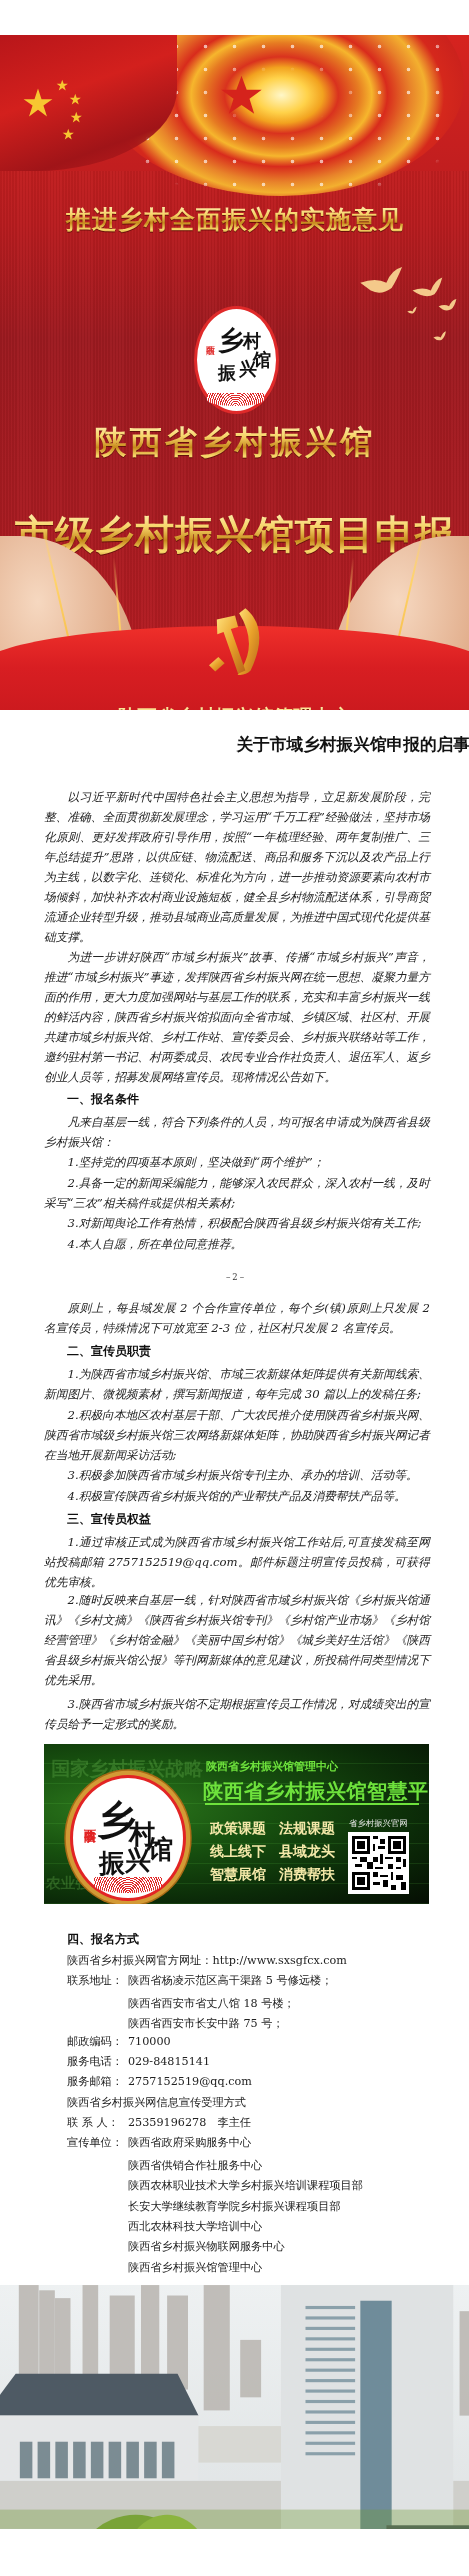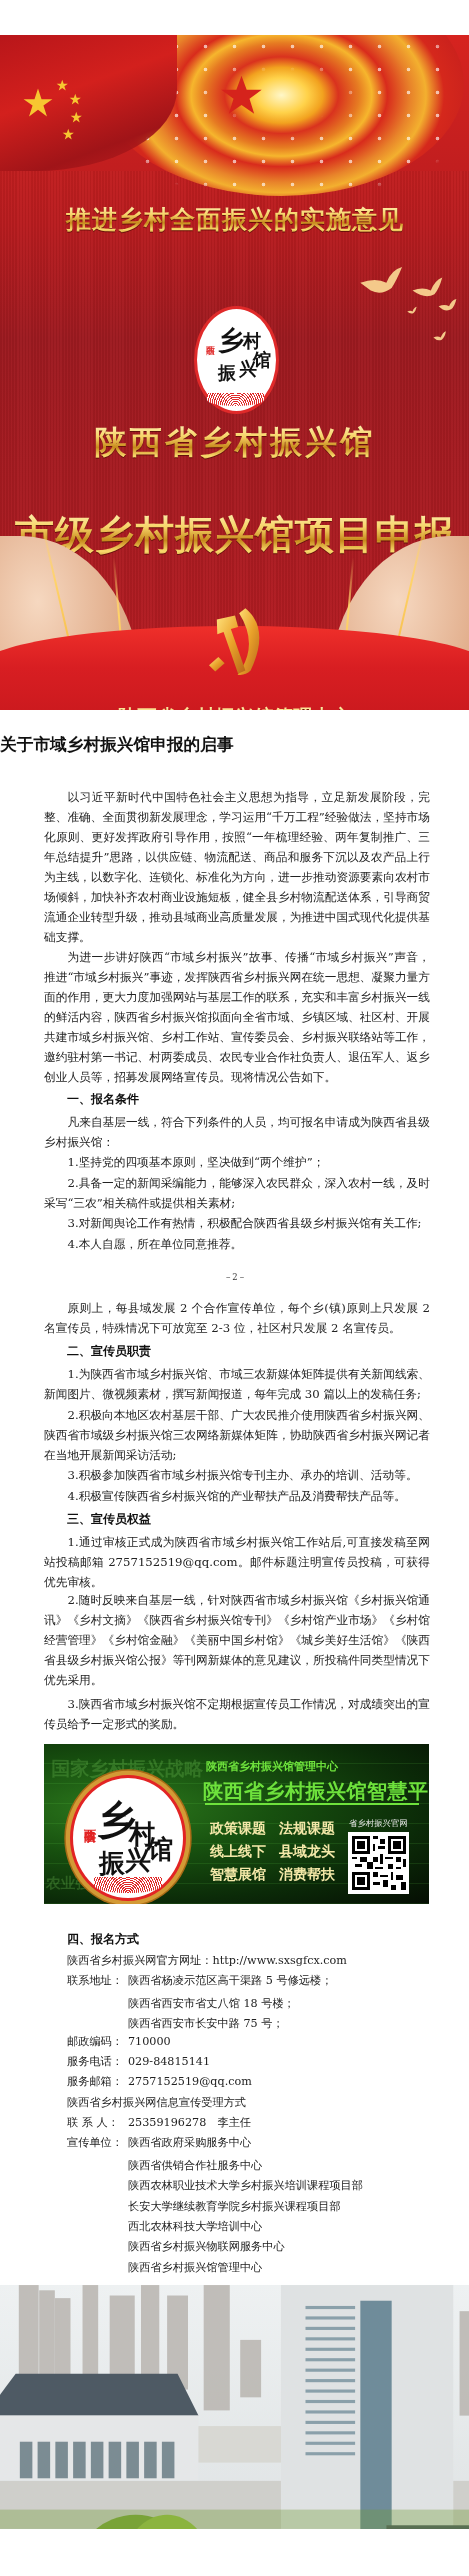--- a/index.html
+++ b/index.html
@@ -38,22 +38,22 @@
   .sand{background:radial-gradient(ellipse at 40% 30%,#f6d8c0 0%,#e1ad8b 55%,#c88a67 100%);}
   .sand-left{left:-31px;top:501px;width:172px;height:219px;border-radius:0 70% 0 0;}
   .sand-right{right:-31px;top:501px;width:172px;height:219px;border-radius:70% 0 0 0;}
   .gold-line{width:2.1px;background:linear-gradient(180deg,rgba(255,220,120,0),#ffd36a 30%,#f3b640 80%,rgba(255,220,120,0));}
   .ribbon{left:-21px;top:591px;width:511px;height:104px;border-radius:50% 50% 0 0 / 40% 40% 0 0;
     background:linear-gradient(180deg,#ef2f2a 0%,#d81e22 40%,#c7181d 100%);}
   .party-emblem{left:196px;top:569px;width:78px;height:78px;}
   #poster-footer{left:0;top:669px;width:470px;font-size:19px;letter-spacing:0.5px;}
   
   .doc{font-family:"DejaVu Serif","Liberation Serif",serif;font-size:11.7px;color:#222;line-height:20px;}
-  #doc-title{left:0;top:733px;width:470px;text-align:left;font-family:"DejaVu Sans","Liberation Sans",sans-serif;font-weight:bold;font-size:16.7px;color:#111;}
-  .para{left:44px;width:386px;text-align:justify;text-indent:23.5px;}
+  #doc-title{left:0;top:733px;width:470px;text-align:right;font-family:"DejaVu Sans","Liberation Sans",sans-serif;font-weight:bold;font-size:16.7px;color:#111;}
+  .para{left:44px;width:386px;text-align:justify;text-indent:23.5px;font-style:italic;}
   .heading{left:67px;font-family:"DejaVu Sans","Liberation Sans",sans-serif;font-weight:bold;font-size:12px;color:#111;}
   #page-num{left:0;top:1272px;width:470px;text-align:center;font-size:8.4px;color:#333;}
   
   #banner{left:44px;top:1744px;width:385px;height:160px;overflow:hidden;
     background:radial-gradient(ellipse at 20% 40%,#2d7a1d 0%,#17500f 35%,#0b2a08 70%,#050d03 100%);}
   .circuit{left:0;top:0;width:385px;height:160px;
     background-image:linear-gradient(90deg,rgba(110,230,80,.15) 0.5px,transparent 0.5px),linear-gradient(0deg,rgba(110,230,80,.12) 0.5px,transparent 0.5px);
     background-size:24px 20px;}
   .bn-watermark{font-family:"DejaVu Sans",sans-serif;font-weight:bold;color:rgba(120,200,90,.28);white-space:nowrap;}
   .bn-logo{left:26px;top:31px;width:110px;height:120px;border-radius:50%;background:#fff;

